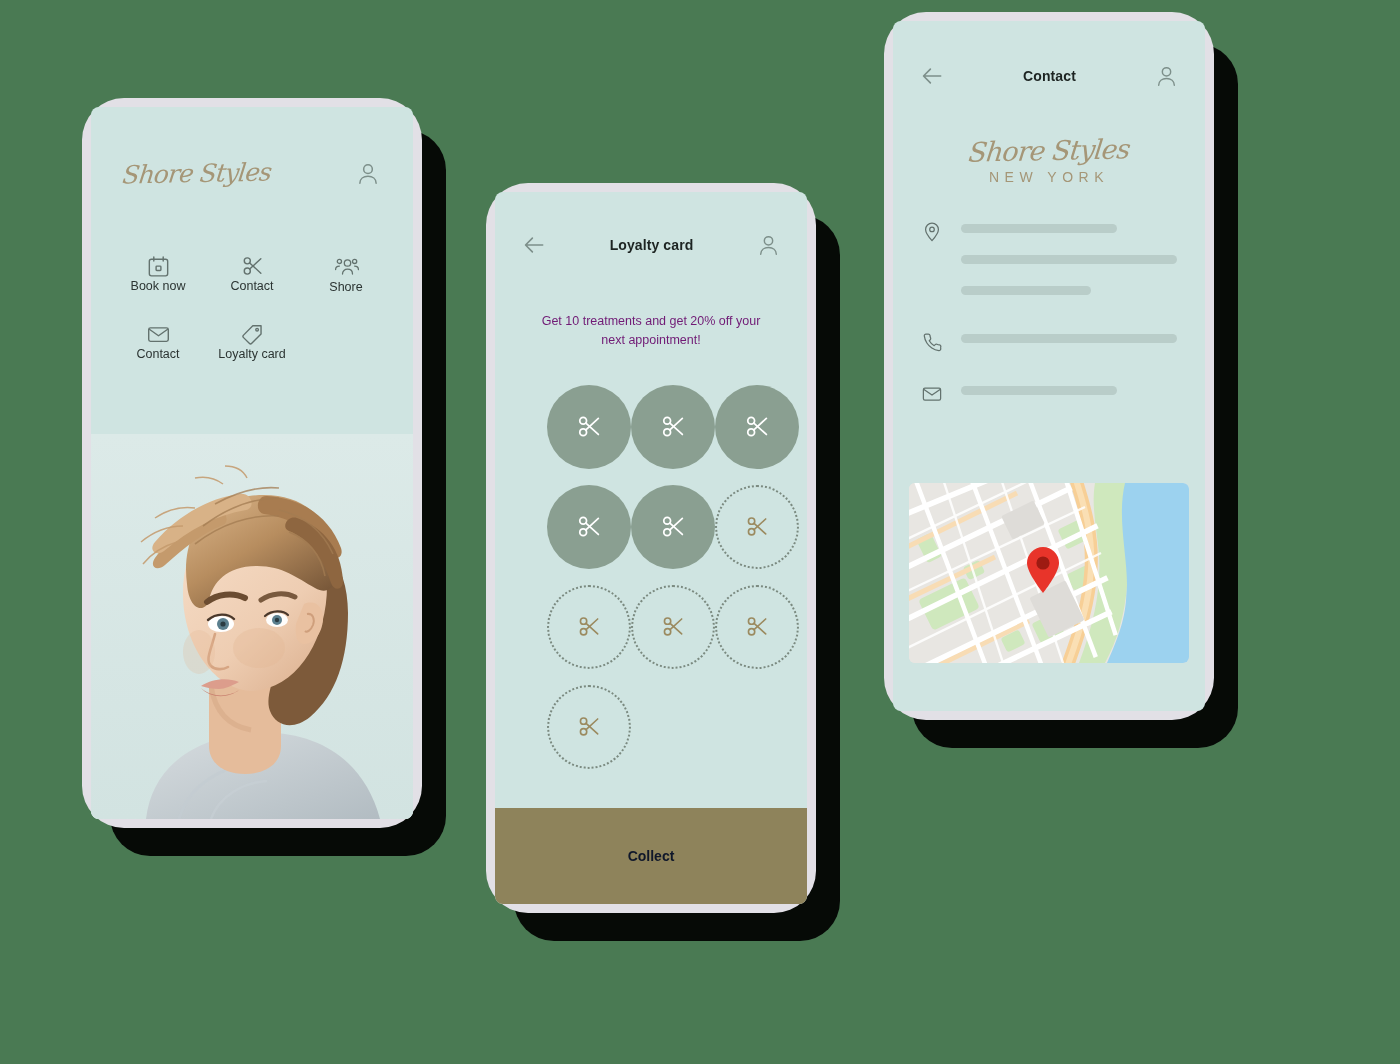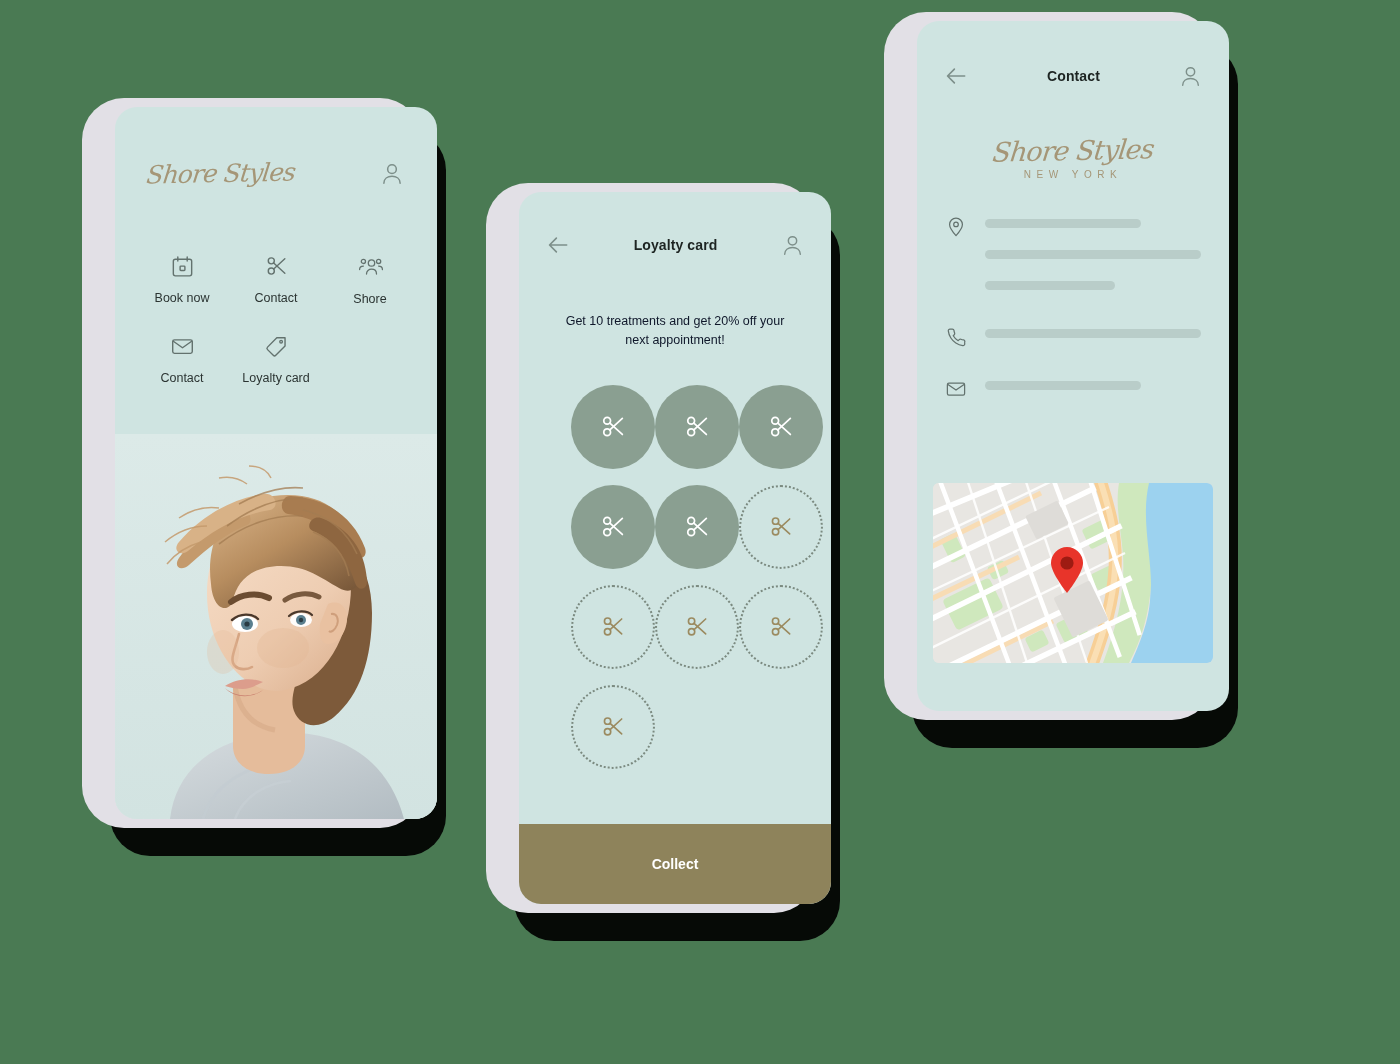--- a/index.html
+++ b/index.html
@@ -20,24 +20,23 @@
     position: absolute;
     background: #e2e0e6;
     border-radius: 42px;
     padding: 9px;
     box-shadow: 26px 30px 0 -2px rgba(0,0,0,0.92);
   }
   .screen {
     width: 100%;
     height: 100%;
     background: #cfe4e1;
-    border-radius: 22px;
+    border-radius: 8px;
     overflow: hidden;
     position: relative;
-    margin-left: 24px;
   }
 
   #phone-home    { left: 82px;  top: 98px;  width: 340px; height: 730px; }
   #phone-loyalty { left: 486px; top: 183px; width: 330px; height: 730px; }
   #phone-contact { left: 884px; top: 12px;  width: 330px; height: 708px; }
 
   
   .app-bar {
     height: 62px;
     display: flex;
@@ -63,38 +62,38 @@
   .brand-script {
     font-family: "DejaVu Serif", serif;
     font-style: italic;
     font-size: 25px;
     color: #a59677;
     letter-spacing: -1px;
     transform: skewX(-8deg) rotate(-1.2deg);
     white-space: nowrap;
   }
   .brand-sub {
-    font-size: 10px;
+    font-size: 14px;
     letter-spacing: 5.5px;
     color: #a59677;
     text-align: center;
     margin-top: 3px;
   }
 
   .menu-grid {
     display: grid;
     grid-template-columns: repeat(3, 1fr);
     row-gap: 26px;
     padding: 66px 20px 0 20px;
   }
   .menu-cell {
     display: flex;
     flex-direction: column;
     align-items: center;
-    gap: 12px;
+    gap: 0;
     cursor: pointer;
   }
   .menu-label {
     font-size: 12.5px;
     color: #2b3432;
     text-align: center;
     line-height: 1.25;
     max-width: 80px;
   }
 
@@ -105,21 +104,21 @@
     height: 385px;
     background: #d7e6e4;
     overflow: hidden;
   }
   .hero-figure { position: absolute; inset: 0; }
 
   
   .promo {
     text-align: center;
     font-size: 12.5px;
-    color: #0f172a;
+    color: #701a75;
     line-height: 1.5;
     padding: 36px 42px 0 42px;
   }
   .stamp-grid {
     display: grid;
     grid-template-columns: repeat(3, 1fr);
     justify-items: center;
     row-gap: 16px;
     padding: 35px 52px 0 52px;
   }
@@ -130,23 +129,23 @@
     align-items: center;
     justify-content: center;
     cursor: pointer;
   }
   .stamp.filled { background: #8a9f91; }
   .stamp.empty  { border: 2.5px dotted #7b8a80; }
 
   .collect-btn {
     position: absolute;
     left: 0; right: 0; bottom: 0;
-    height: 80px;
+    height: 96px;
     background: #8e835b;
-    color: #ffffff;
+    color: #0f172a;
     font-size: 14px;
     font-weight: bold;
     display: flex;
     align-items: center;
     justify-content: center;
     cursor: pointer;
     border: none;
     font-family: inherit;
   }
 

